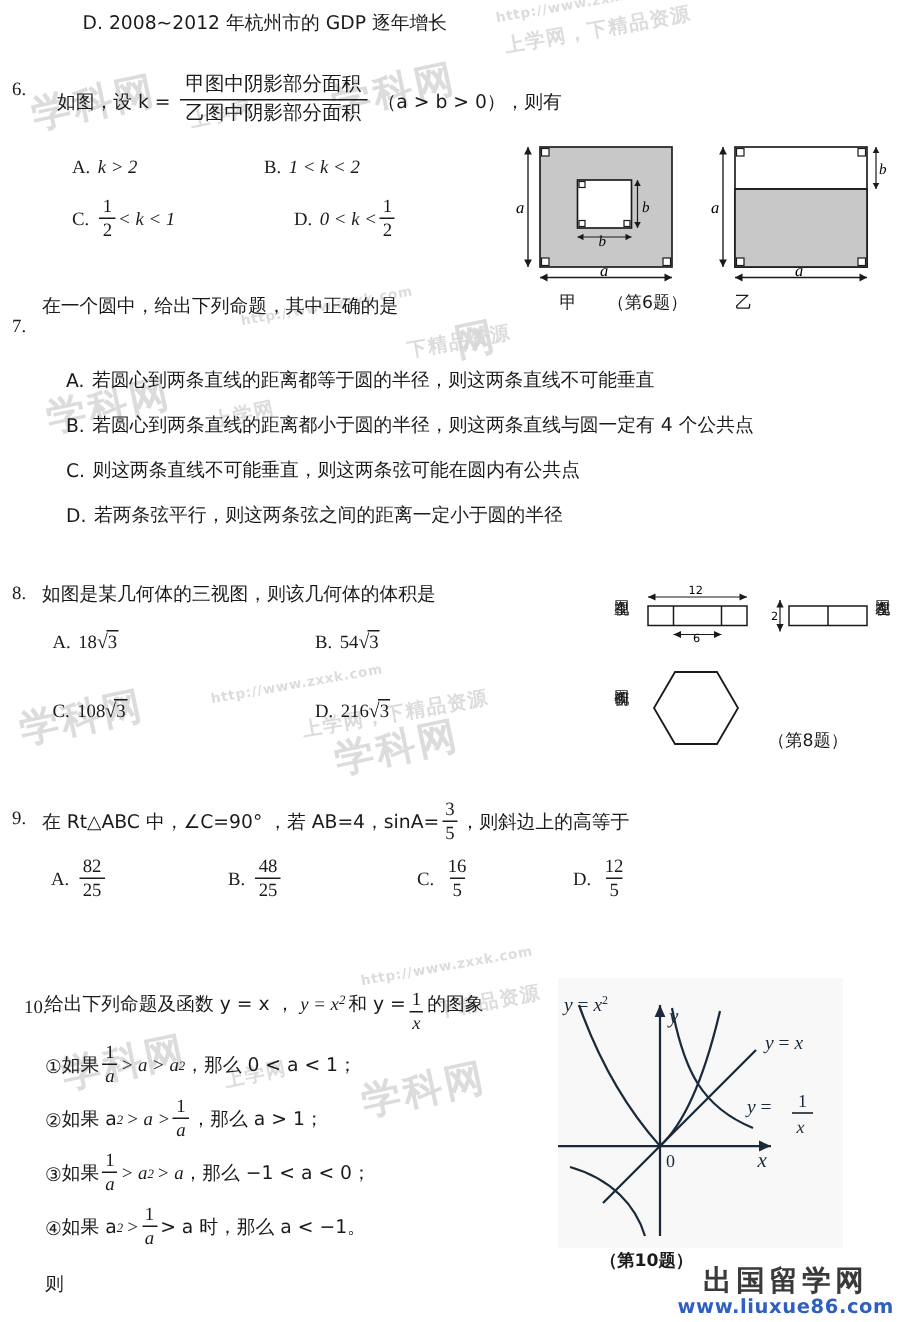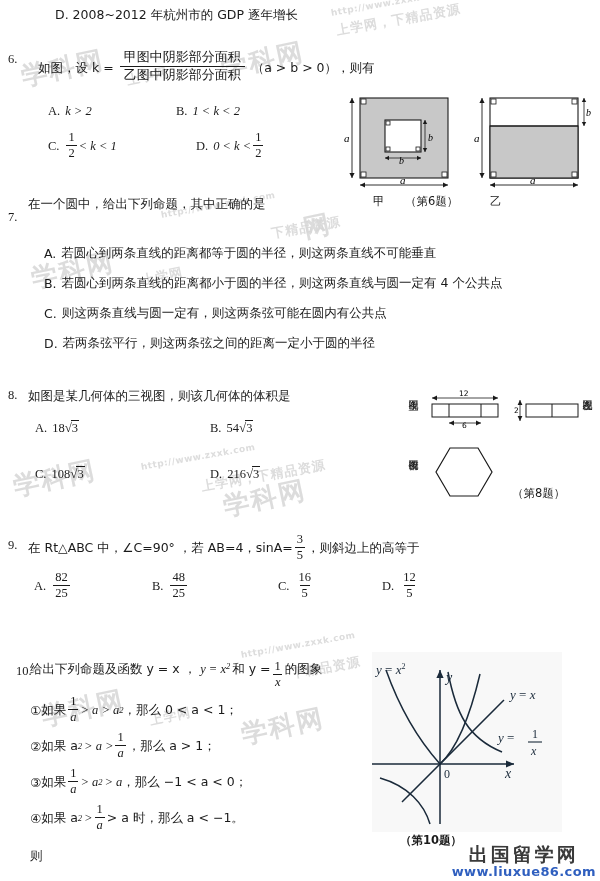--- a/index.html
+++ b/index.html
@@ -280,21 +280,21 @@
   <div class="opt cn" style="left:44px; top:245px;">
     <span class="lab">A.</span>
     <span>若圆心到两条直线的距离都等于圆的半径，则这两条直线不可能垂直</span>
   </div>
   <div class="opt cn" style="left:44px; top:275px;">
     <span class="lab">B.</span>
     <span>若圆心到两条直线的距离都小于圆的半径，则这两条直线与圆一定有 4 个公共点</span>
   </div>
   <div class="opt cn" style="left:44px; top:305px;">
     <span class="lab">C.</span>
-    <span>则这两条直线与圆一定有，则这两条弦可能在圆内有公共点</span>
+    <span>则这两条直线不可能垂直，则这两条弦可能在圆内有公共点</span>
   </div>
   <div class="opt cn" style="left:44px; top:335px;">
     <span class="lab">D.</span>
     <span>若两条弦平行，则这两条弦之间的距离一定小于圆的半径</span>
   </div>
 
   <div class="q-num" style="left:8px; top:388px;">8.</div>
   <div class="q-text cn" style="left:28px; top:388px;">如图是某几何体的三视图，则该几何体的体积是</div>
 
   <div class="opt" style="left:35px; top:420px;">

